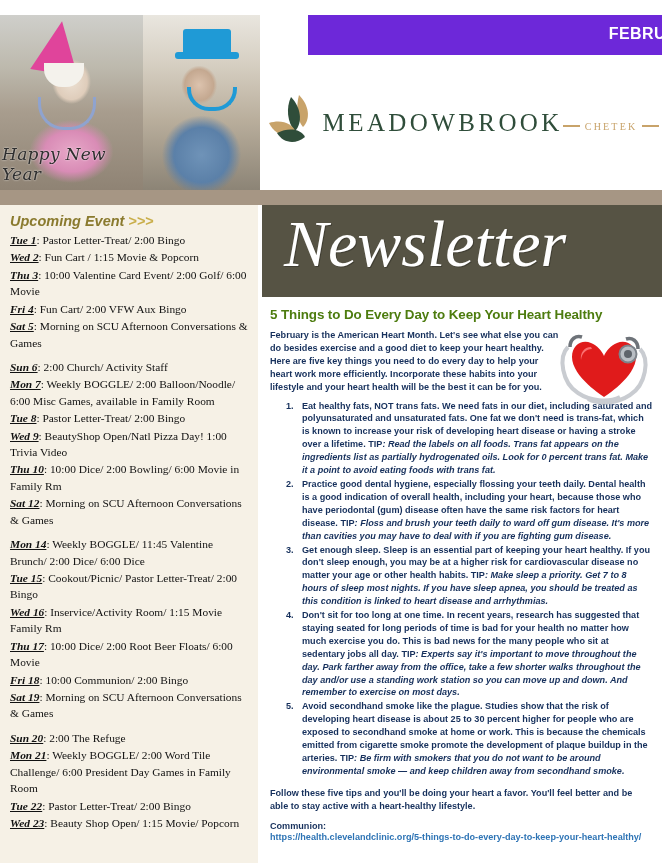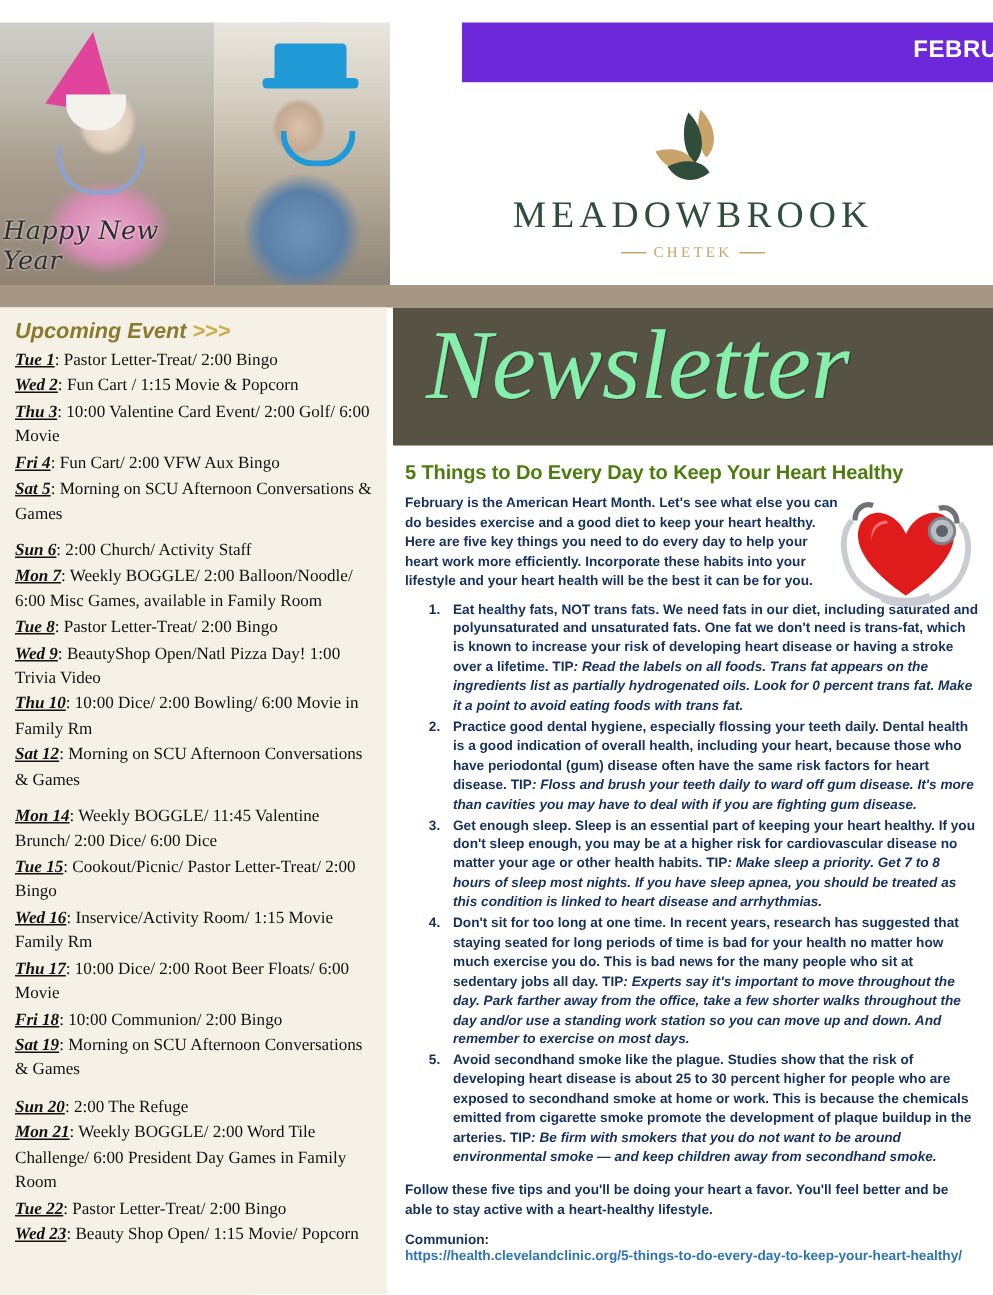--- a/index.html
+++ b/index.html
@@ -36,21 +36,21 @@
      border:4px solid #1f9ad6;border-top:none;border-radius:0 0 22px 22px;}
   .hny{position:absolute;left:2px;bottom:4px;width:126px;height:44px;
      font-family:"DejaVu Serif",serif;font-style:italic;font-size:17px;color:#2e2e2e;
      display:flex;align-items:center;justify-content:center;
      text-shadow:0 0 2px rgba(255,255,255,.9);letter-spacing:.3px;}
 
   .goldbar{position:absolute;left:262px;top:15px;width:448px;height:40px;background:#6d28d9;margin-left:46px;}
   .goldbar span{position:absolute;right:14px;top:10px;color:#fff;font-weight:bold;
      font-size:16px;letter-spacing:.4px;font-family:"Liberation Sans",sans-serif;}
   .logobox{position:absolute;left:262px;top:55px;width:400px;height:135px;background:#fff;
-     display:flex;flex-direction:column;align-items:center;justify-content:center;}
+     display:flex;flex-direction:row;align-items:center;justify-content:center;}
   .leafwrap{width:58px;height:56px;position:relative;margin-bottom:4px;}
   .brandname{font-family:"Liberation Serif",serif;color:#2f4d3a;font-size:25px;
      letter-spacing:3.4px;line-height:1;}
   .brandsub{display:flex;align-items:center;gap:5px;margin-top:7px;}
   .brandsub .dash{width:17px;height:1.5px;background:#c8a36a;}
   .brandsub .txt{font-family:"Liberation Serif",serif;color:#c8a36a;font-size:10px;
      letter-spacing:2.2px;}
 
   .tanband{position:absolute;left:0;top:190px;width:662px;height:15px;background:#a69684;}
 
@@ -62,21 +62,21 @@
   .side-title .arrows{color:#c9ae4a;font-style:normal;}
   .ev{font-family:"Liberation Serif",serif;font-size:11.4px;color:#111;
      line-height:1.44;margin:0 0 1px 2px;}
   .ev b{font-weight:bold;font-style:italic;text-decoration:underline;}
   .gap{height:7px;}
 
   
   .main{position:absolute;left:262px;top:205px;width:400px;height:658px;background:#fff;}
   .nlband{width:400px;height:92px;background:#565344;position:relative;}
   .nlband .word{position:absolute;left:22px;top:6px;font-family:"Liberation Serif",serif;
-     font-style:italic;font-size:66px;color:#86efac;line-height:1;
+     font-style:italic;font-size:66px;color:#ffffff;line-height:1;
      text-shadow:1px 1px 0 rgba(0,0,0,.25);}
   .article{padding:8px 10px 0 8px;box-sizing:border-box;width:400px;}
   .art-title{color:#4d7c0f;font-weight:bold;font-size:13.4px;
      font-family:"Liberation Sans",sans-serif;margin:2px 0 7px 0;letter-spacing:-.1px;}
   .introwrap{position:relative;}
   .heartimg{position:absolute;right:0;top:-2px;width:96px;height:86px;}
   .intro{font-size:9.1px;font-weight:bold;color:#16305c;line-height:1.42;
      font-family:"Liberation Sans",sans-serif;width:292px;}
   ol.tips{margin:6px 0 0 0;padding:0 0 0 26px;font-size:9.1px;color:#16305c;
      font-weight:bold;line-height:1.42;font-family:"Liberation Sans",sans-serif;}

